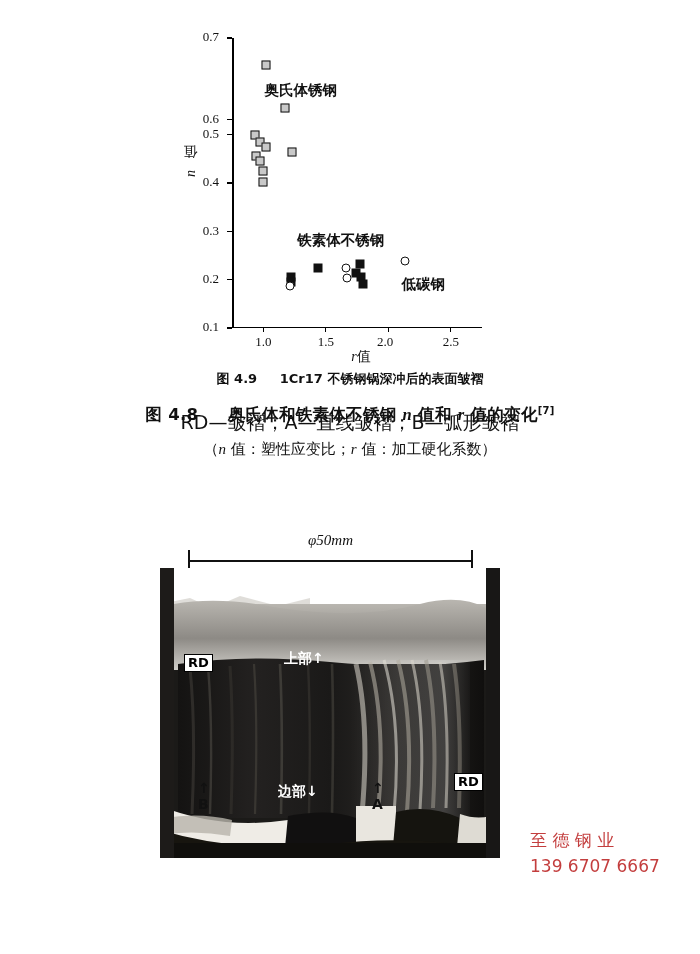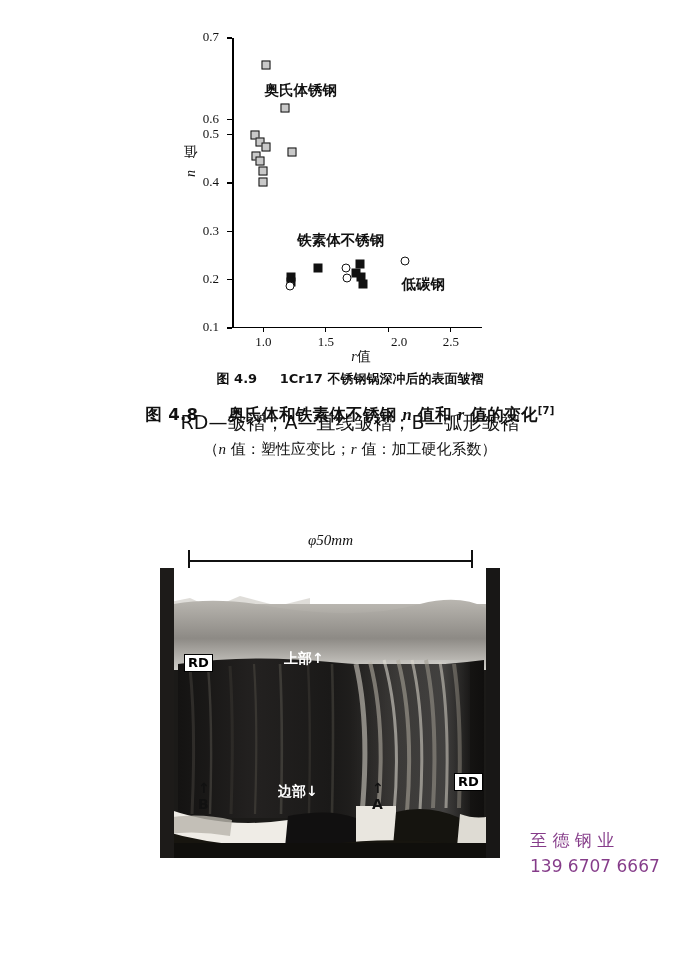--- a/index.html
+++ b/index.html
@@ -215,21 +215,21 @@
     color: #ffffff;
     font-family: "DejaVu Sans", sans-serif;
     font-weight: bold;
     font-size: 14px;
     white-space: nowrap;
   }
   #watermark {
     position: absolute;
     left: 530px;
     top: 318px;
-    color: #701a75;
+    color: #b91c1c;
     font-family: "DejaVu Sans", sans-serif;
     font-size: 17px;
     line-height: 1.5;
     opacity: 0.85;
     white-space: nowrap;
   }
   #cap49-main {
     top: 370px;
     font-size: 13px;
     font-weight: bold;
@@ -274,21 +274,21 @@
           <div class="tick ytick" style="top: -0.6px;">
             <span class="ytick-label">0.7</span>
           </div>
         </div>
       <div id="ticks-x">
           <div class="tick xtick" style="left: 30.65px;"></div>
           <div class="xtick-label" style="left: 31.25px;">1.0</div>
           <div class="tick xtick" style="left: 93.15px;"></div>
           <div class="xtick-label" style="left: 93.75px;">1.5</div>
           <div class="tick xtick" style="left: 155.65px;"></div>
-          <div class="xtick-label" style="left: 167px; text-align: center;">2.0</div>
+          <div class="xtick-label" style="left: 153px; text-align: center;">2.0</div>
           <div class="tick xtick" style="left: 218.15px;"></div>
           <div class="xtick-label" style="left: 218.75px;">2.5</div>
         </div>
       <div id="points">
           <div class="pt pt-sq-open" style="left: 33.75px; top: 26.5833px;"></div>
           <div class="pt pt-sq-open" style="left: 52.5px; top: 70.0833px;"></div>
           <div class="pt pt-sq-open" style="left: 22.5px; top: 96.6667px;"></div>
           <div class="pt pt-sq-open" style="left: 27.5px; top: 103.917px;"></div>
           <div class="pt pt-sq-open" style="left: 33.75px; top: 108.75px;"></div>
           <div class="pt pt-sq-open" style="left: 60px; top: 113.583px;"></div>

